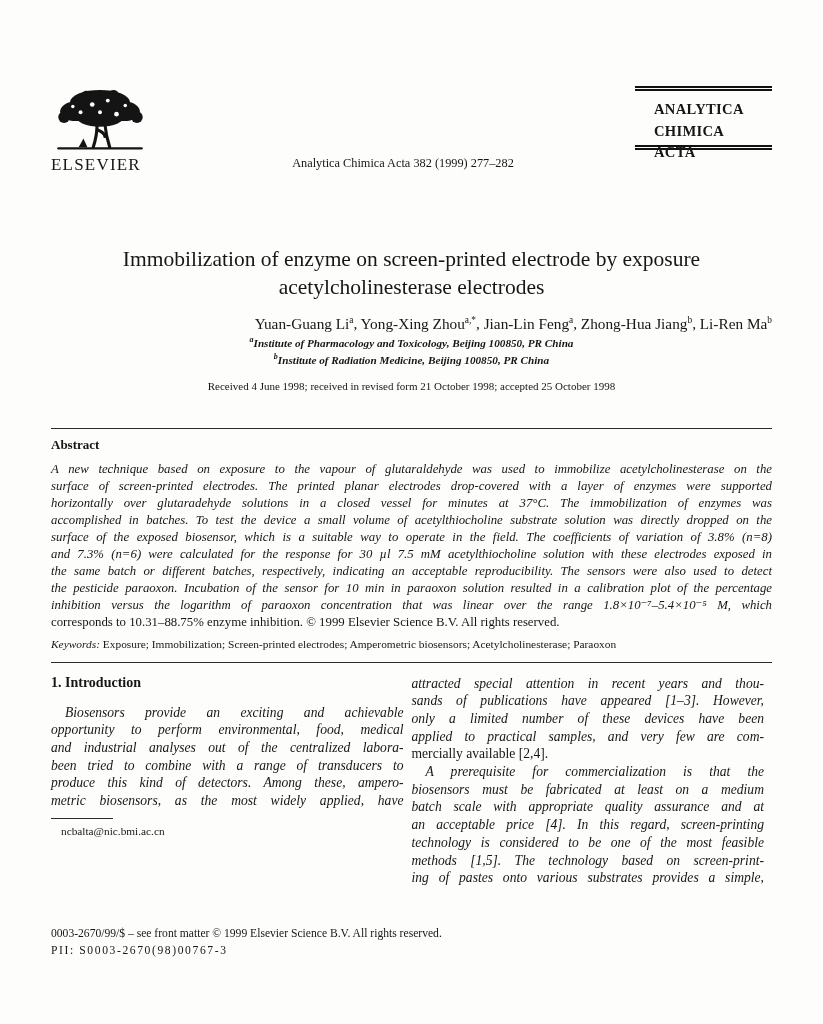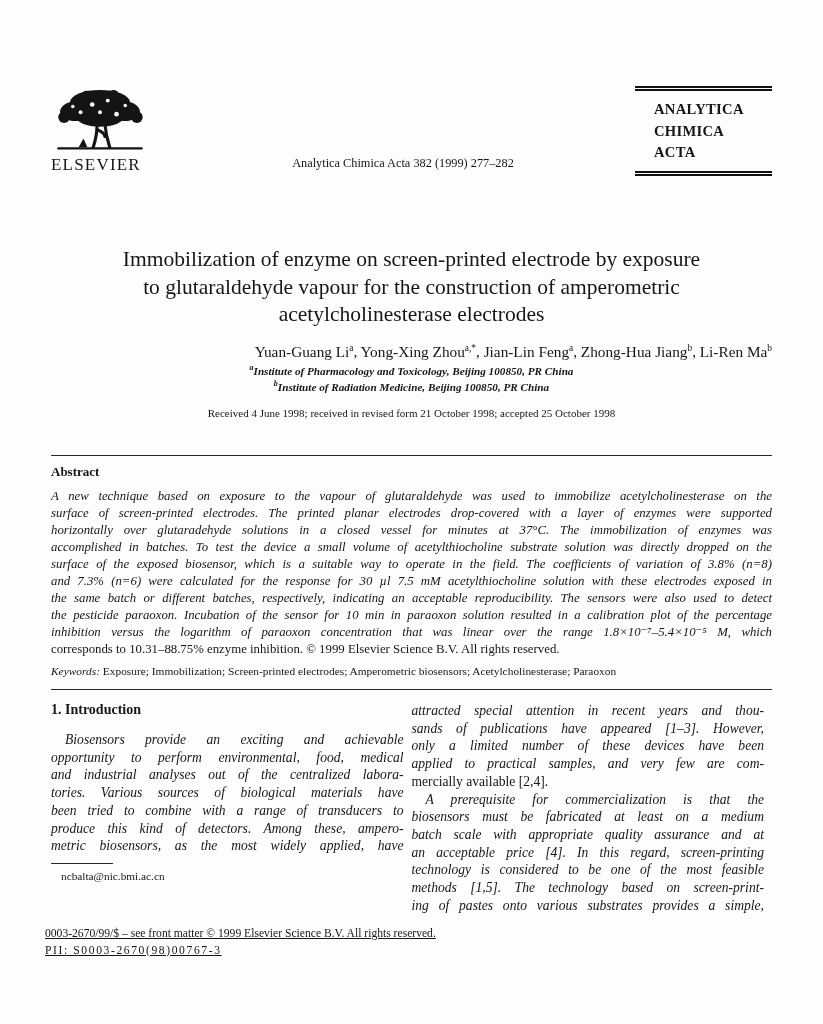--- a/index.html
+++ b/index.html
@@ -14,21 +14,21 @@
     font-family:"Liberation Serif","DejaVu Serif",serif;
     color:#161616;
   }
   
   .masthead{display:flex;height:92px;}
   .logo-block{width:120px;}
   .logo-block svg{display:block;width:98px;height:68px;}
   .elsevier-wordmark{font-size:17px;letter-spacing:1.2px;margin-top:1px;}
   .citation{flex:1;text-align:center;font-size:12.3px;align-self:flex-end;padding-bottom:7px;}
   .jbox{
-    width:137px;box-sizing:border-box;height:90px;
+    width:137px;box-sizing:border-box;height:64px;
     border-top:5px double #111;border-bottom:5px double #111;
     padding:8px 0 0 19px;
   }
   .jbox .line{font-weight:bold;font-size:14.6px;line-height:21.5px;letter-spacing:.3px;}
   
   .title{margin-top:68px;font-size:21.5px;}
   .title .line{text-align:center;line-height:27.5px;}
   .authors{margin-top:14px;text-align:right;font-size:15.3px;}
   .authors sup{font-size:61%;}
   .affils{margin-top:0;font-weight:bold;}
@@ -51,21 +51,21 @@
   .col .line{line-height:17.7px;}
   .intro-head{font-size:14px;font-weight:bold;margin:0 0 13px 0;}
   .line.j{text-align:justify;text-align-last:justify;font-style:italic;}
   .indent-first .line:first-child{text-indent:14px;}
   
   .footnote{margin-top:8px;}
   .fn-rule{width:62px;border-top:1px solid #2a2a2a;margin-bottom:5px;}
   .footnote .line{font-size:11.3px;line-height:15.2px;}
   .footnote .line:first-child{text-indent:10px;}
   
-  .pagefoot{position:absolute;left:45px;top:926px;font-size:11.6px;line-height:15.5px;text-decoration:underline;}
+  .pagefoot{position:absolute;left:51px;top:926px;font-size:11.6px;line-height:15.5px;}
   .pii{letter-spacing:1.6px;margin-top:1px;}
 </style>
 </head>
 <body>
 
 <div class="page">
 
   <div class="masthead">
     <div class="logo-block">
       <svg viewBox="0 0 100 70" aria-hidden="true">
@@ -103,21 +103,20 @@
     <div class="citation">Analytica Chimica Acta 382 (1999) 277–282</div>
     <div class="jbox">
         <div class="line">ANALYTICA</div>
         <div class="line">CHIMICA</div>
         <div class="line">ACTA</div>
       </div>
   </div>
 
   <div class="title">
       <div class="line">Immobilization of enzyme on screen-printed electrode by exposure</div>
-      <div class="line">to glutaraldehyde vapour for the construction of amperometric</div>
       <div class="line">acetylcholinesterase electrodes</div>
     </div>
   <div class="authors"><span>Yuan-Guang Li</span><sup>a</sup><span>, Yong-Xing Zhou</span><sup>a,*</sup><span>, Jian-Lin Feng</span><sup>a</sup><span>, Zhong-Hua Jiang</span><sup>b</sup><span>, Li-Ren Ma</span><sup>b</sup></div>
   <div class="affils">
     <div class="affil"><sup>a</sup><span>Institute of Pharmacology and Toxicology, Beijing 100850, PR China</span></div>
     <div class="affil"><sup>b</sup><span>Institute of Radiation Medicine, Beijing 100850, PR China</span></div>
   </div>
   <div class="received">Received 4 June 1998; received in revised form 21 October 1998; accepted 25 October 1998</div>
 
   <hr class="rule rule-top">
@@ -142,21 +141,20 @@
 
   <hr class="rule rule-mid">
 
   <div class="cols">
     <div class="col">
       <div class="intro-head">1. Introduction</div>
       <div class="para indent-first">
           <div class="line j">Biosensors provide an exciting and achievable</div>
           <div class="line j">opportunity to perform environmental, food, medical</div>
           <div class="line j">and industrial analyses out of the centralized labora-</div>
-          <div class="line j">tories. Various sources of biological materials have</div>
           <div class="line j">been tried to combine with a range of transducers to</div>
           <div class="line j">produce this kind of detectors. Among these, ampero-</div>
           <div class="line j">metric biosensors, as the most widely applied, have</div>
         </div>
       <div class="footnote">
         <div class="fn-rule"></div>
         <div>
             <div class="line">ncbalta@nic.bmi.ac.cn</div>
           </div>
       </div>

